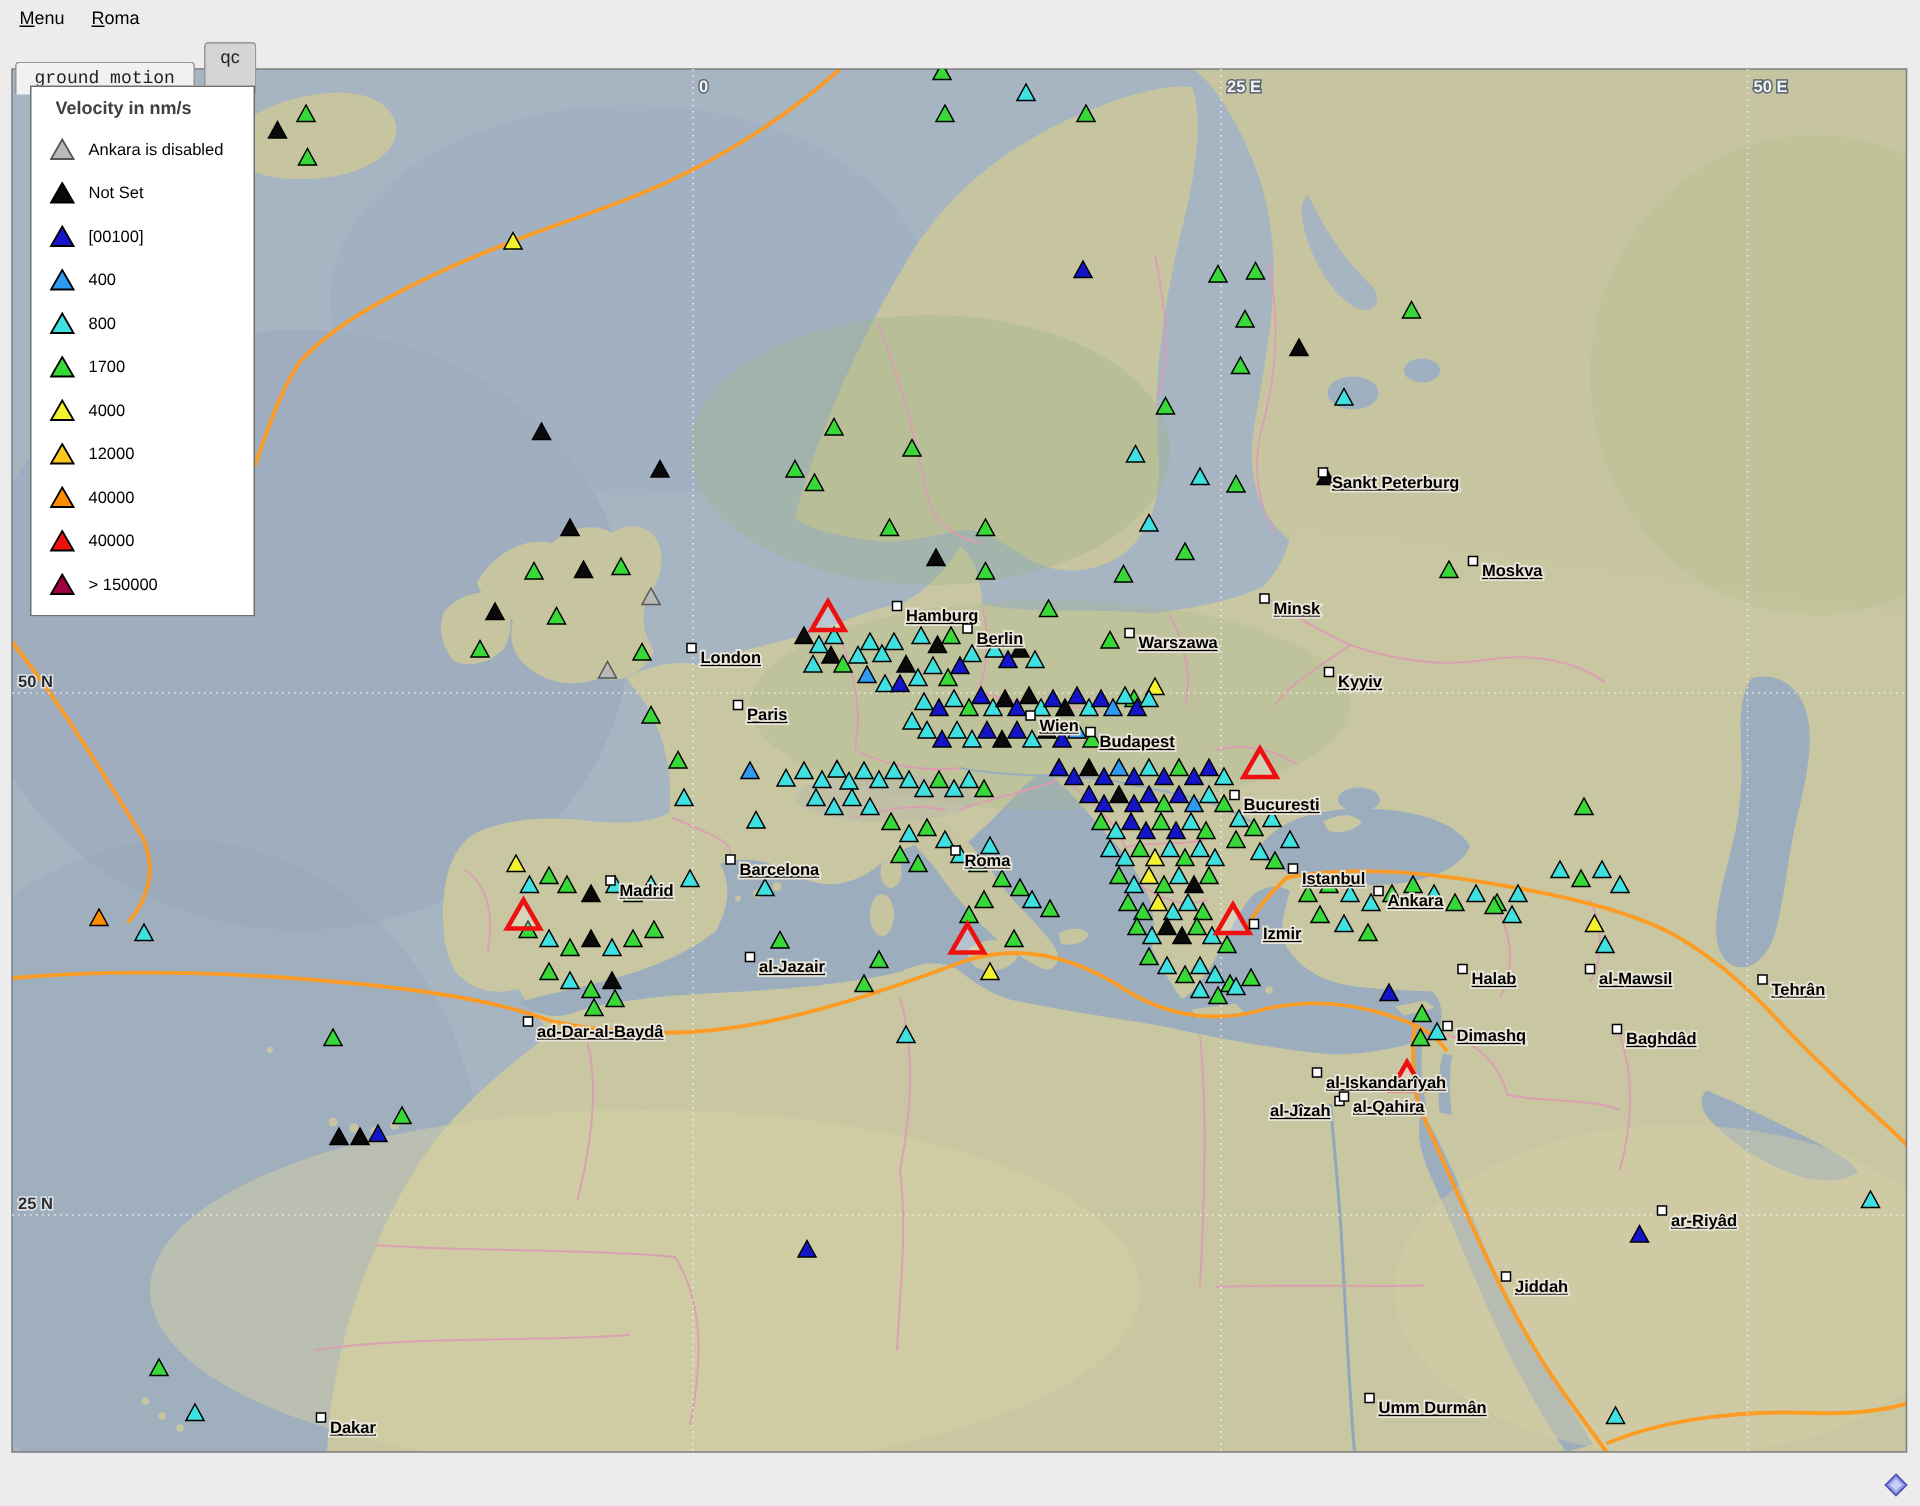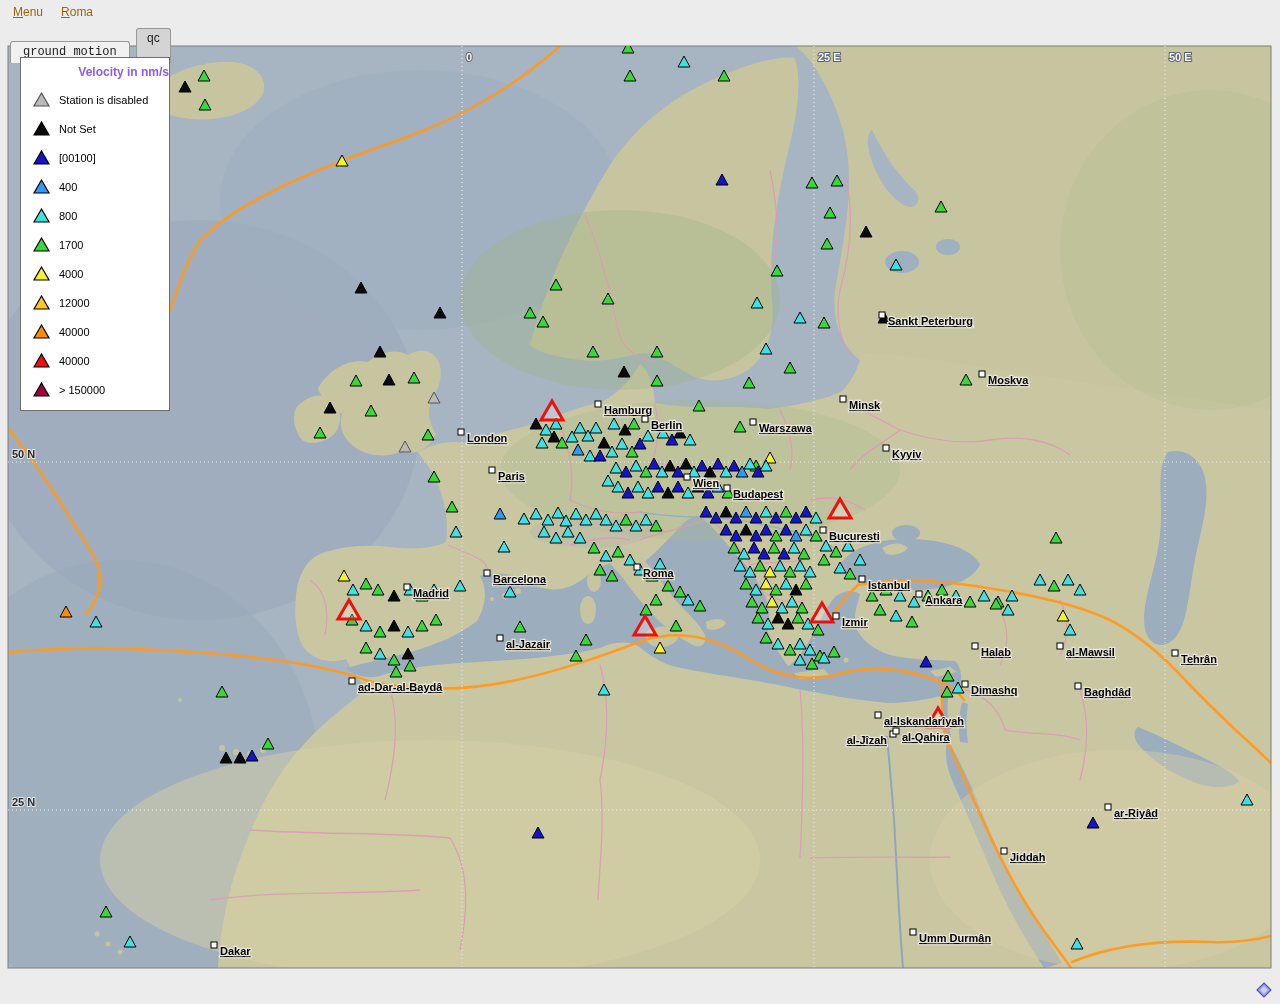--- a/index.html
+++ b/index.html
@@ -4,43 +4,43 @@
 <style>
   html,body { margin:0; padding:0; }
   body {
     width:1280px; height:1004px; position:relative; overflow:hidden;
     background:#ececec; font-family:"Liberation Sans", sans-serif;
     -webkit-font-smoothing:antialiased;
   }
   
   .menubar { position:absolute; top:0; left:0; right:0; height:24px;
              display:flex; align-items:center; padding-left:4px; }
-  .menu-item { display:inline-block; font-size:12px; color:#a16207; padding:3px 9px; cursor:default;text-align:right; }
+  .menu-item { display:inline-block; font-size:12px; color:#000000; padding:3px 9px; cursor:default;text-align:right; }
   .menu-item::first-letter { text-decoration:underline; }
   
   .tabbar { position:absolute; top:28px; left:10px; height:19px; }
   .tab { display:inline-block; font-size:12px; color:#222; vertical-align:bottom;
          padding:2px 10px 18px; margin-right:2px; background:#d4d4d4;
          border:1px solid #979797; border-bottom:none; border-radius:3px 3px 0 0; }
   .tab.active { background:#f1f1f1; padding:3px 12px 4px;font-family:Liberation Mono, monospace; }
   
   svg.maplayer { position:absolute; left:0; top:0; width:1280px; height:1004px; }
   .grid { stroke:#efefef; stroke-width:1; stroke-dasharray:1 3; opacity:0.95; }
   .grid-label-top { font:bold 11px "Liberation Sans",sans-serif; fill:#f6f6f6;
                     paint-order:stroke; stroke:#5a6672; stroke-width:2px; }
   .grid-label-left { font:bold 11px "Liberation Sans",sans-serif; fill:#2c2c2c;
                      paint-order:stroke; stroke:#dfe4e8; stroke-width:2px; }
   .city-sq { fill:#ffffff; stroke:#000; stroke-width:1; }
   .city-label { font:bold 11px "Liberation Sans",sans-serif; fill:#000;
                 paint-order:stroke; stroke:#e9e6d9; stroke-width:2.4px; }
   
   .legend { position:absolute; left:20px; top:57px; width:148px;
             background:#ffffff; border:1px solid #6e6e6e; z-index:20; padding-bottom:6px; }
-  .legend-title { font:bold 12px "Liberation Sans",sans-serif; color:#8b5cf6;
-                  text-align:right; padding:7px 0 6px; }
+  .legend-title { font:bold 12px "Liberation Sans",sans-serif; color:#404040;
+                  text-align:left; padding:7px 16px 6px; }
   .legend-row { display:flex; align-items:center; gap:9px; padding:4px 0 4px 12px;
                 font:11px "Liberation Sans",sans-serif; color:#000; height:21px; }
   .legend-row svg { flex:0 0 auto; }
   
   .statusbar { position:absolute; left:0; bottom:0; width:1280px; height:34px; background:#ececec; }
   .conn-icon { position:absolute; right:8px; bottom:6px; width:16px; height:16px; }
 </style>
 </head>
 <body>
 
@@ -540,21 +540,21 @@
   <span class="tab">qc</span>
 </div>
 
 <div class="legend">
   <div class="legend-title">Velocity in nm/s</div>
   <div id="legend-items">
       <div class="legend-row">
         <svg width="17" height="15" viewBox="0 0 17 15">
           <polygon points="8.5,1 1,14 16,14" fill="#b9b9b9" stroke="#555" stroke-width="1.2"></polygon>
         </svg>
-        <span>Station is disabled</span>
+        <span>Ankara is disabled</span>
       </div>
       <div class="legend-row">
         <svg width="17" height="15" viewBox="0 0 17 15">
           <polygon points="8.5,1 1,14 16,14" fill="#0a0a0a" stroke="#000" stroke-width="1.2"></polygon>
         </svg>
         <span>Not Set</span>
       </div>
       <div class="legend-row">
         <svg width="17" height="15" viewBox="0 0 17 15">
           <polygon points="8.5,1 1,14 16,14" fill="#1414c8" stroke="#000" stroke-width="1.2"></polygon>

